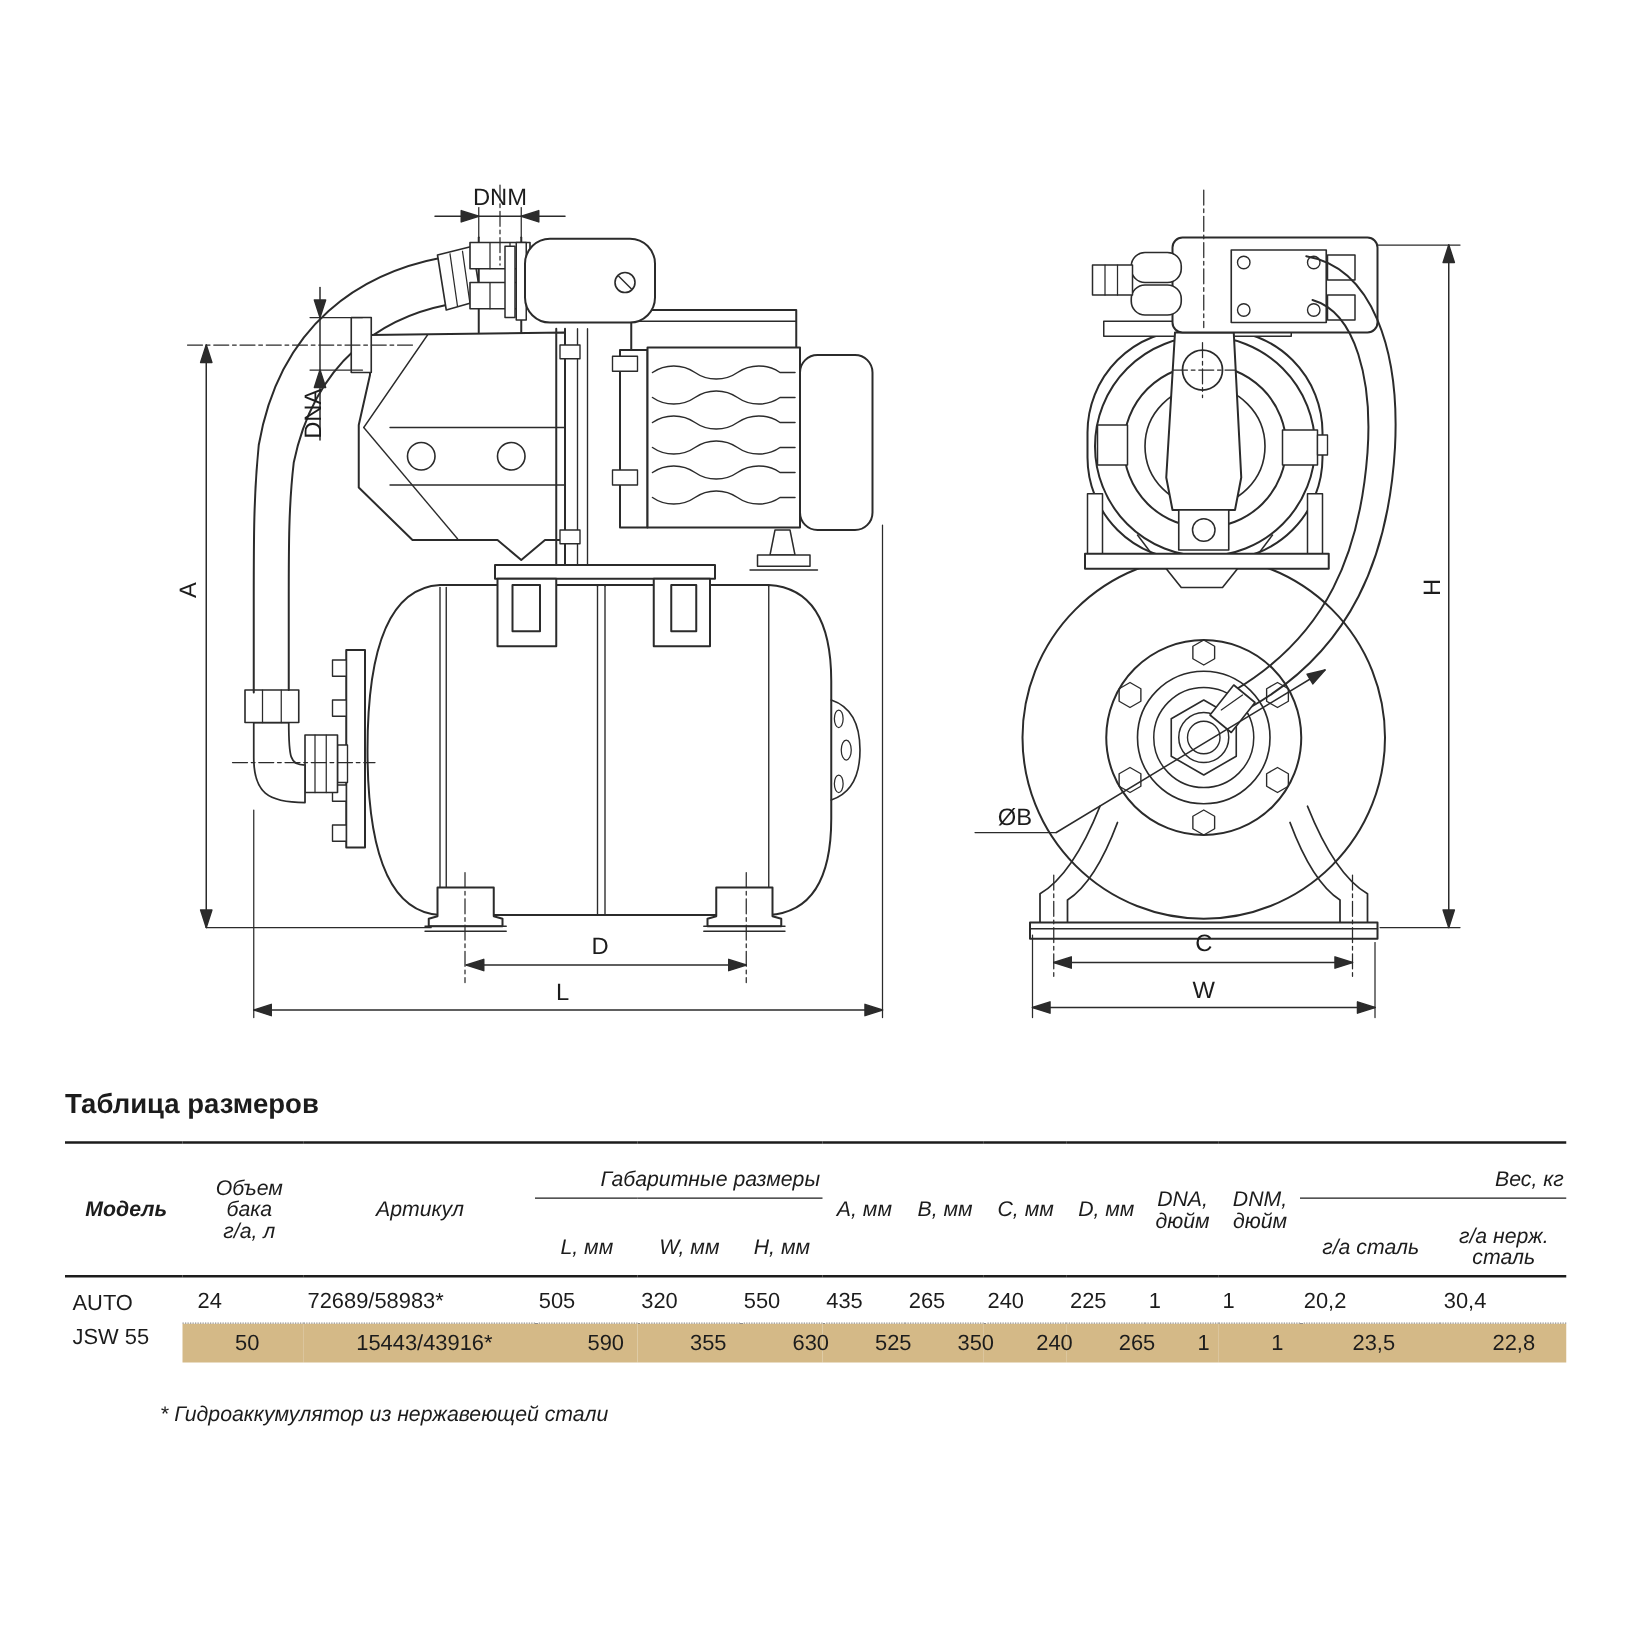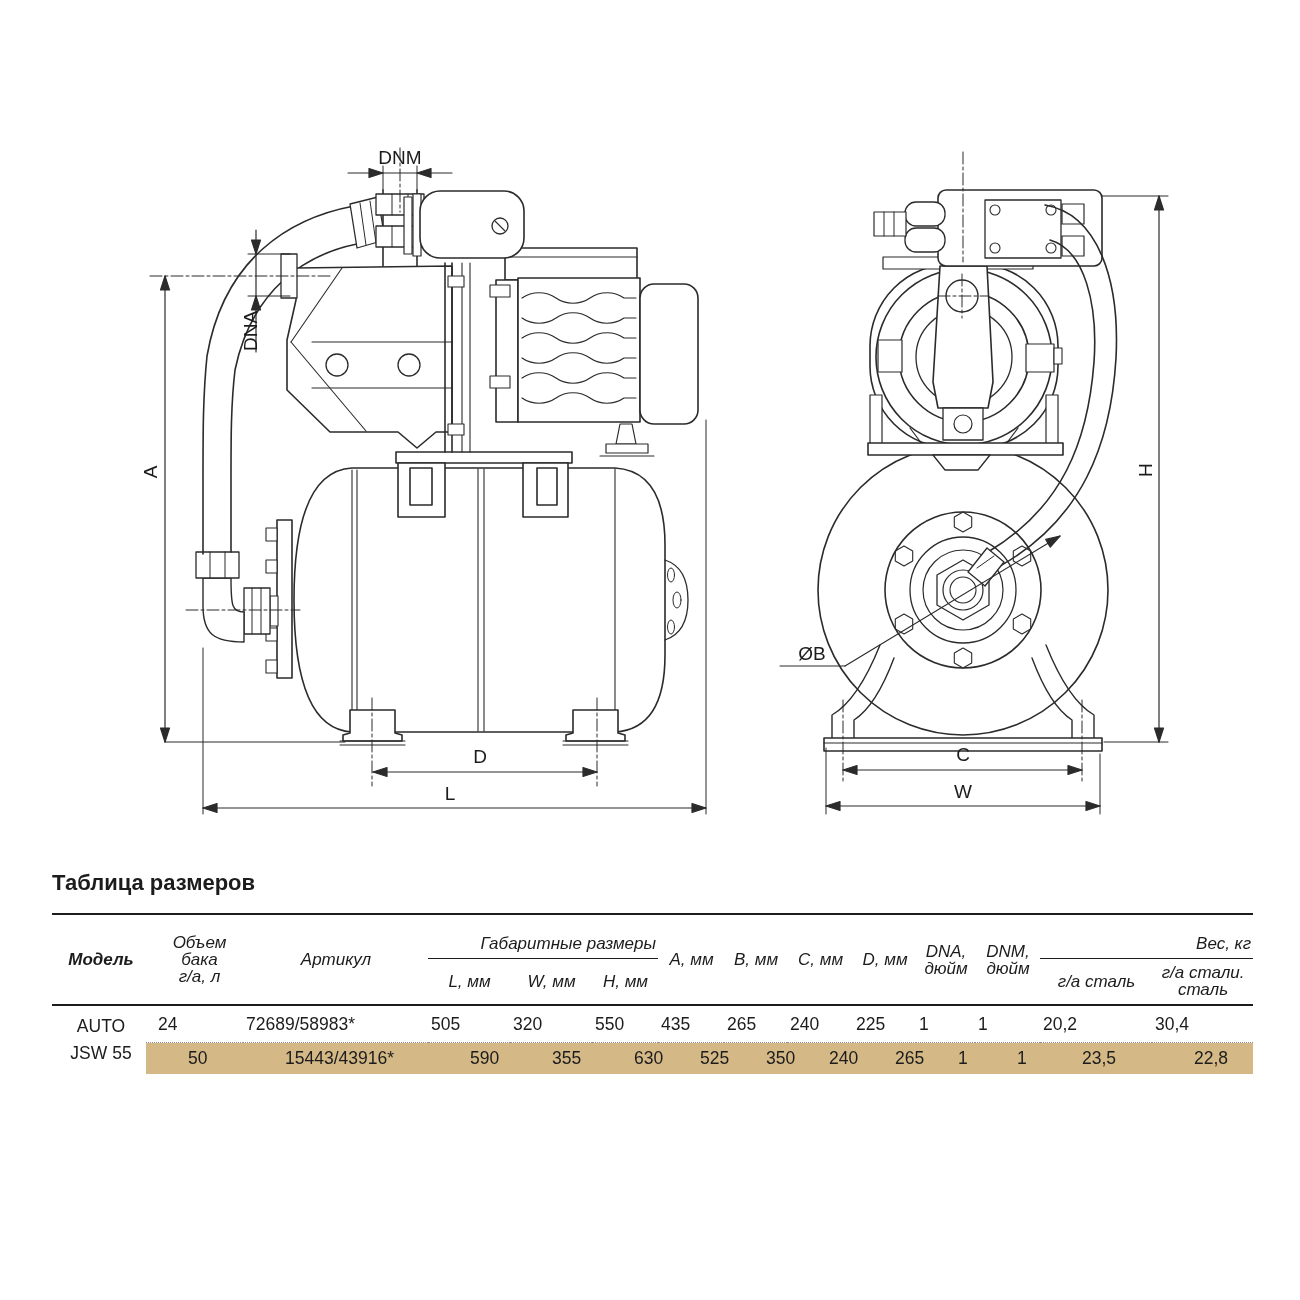--- a/index.html
+++ b/index.html
@@ -17,21 +17,21 @@
   .size-table {
     position:absolute; left:52px; top:913px; width:1201px;
     border-collapse:collapse; table-layout:fixed; color:var(--text);
   }
   .size-table thead { border-top:2.5px solid #1c1c1c; border-bottom:2.2px solid #1c1c1c; }
   .size-table th {
     font-style:italic; font-weight:normal; font-size:17px; text-align:center;
     vertical-align:middle; padding:1px 2px 1px 3px; line-height:17px;
   }
   .size-table th.group { text-align:right; border-bottom:1.6px solid #1c1c1c; height:36px; vertical-align:bottom; padding-bottom:6px; }
-  .size-table tr.subhead th { height:44px; vertical-align:middle; padding-top:0; }
+  .size-table tr.subhead th { height:44px; vertical-align:middle; padding-top:16px; }
   .size-table th .ln { display:block; }
   .size-table td { font-size:17.5px; padding:0 2px 0 3px; vertical-align:middle; }
   .size-table td.pad, .size-table th.pad { padding-left:12px; }
   .size-table tr.row-a td { height:36px; }
   .size-table tr.row-b td { height:31px; background:var(--hl); border-top:1.5px dotted #8f8f8f;padding-left:42px; }
   .size-table td.model-cell { background:#fff !important; border-top:none !important; vertical-align:middle; }
   .size-table td.model-cell .ln { display:block; line-height:27px; }
   .footnote {
     position:absolute; left:128px; top:1122px;
     font-size:17px; font-style:italic; color:var(--text);
@@ -375,28 +375,28 @@
           <span class="ln">дюйм</span>
         </th>
         <th colspan="2" class="group">Вес, кг</th>
       </tr>
       <tr class="subhead">
         <th>L, мм</th>
         <th>W, мм</th>
         <th>H, мм</th>
         <th>г/а сталь</th>
         <th>
-          <span class="ln">г/а стали.</span>
+          <span class="ln">г/а нерж.</span>
           <span class="ln">сталь</span>
         </th>
       </tr>
     </thead>
     <tbody>
       <tr class="row-a">
-        <td rowspan="2" class="model-cell" style="padding-left:6px;text-align:center;">
+        <td rowspan="2" class="model-cell" style="padding-left:6px;">
           <span class="ln">AUTO</span>
           <span class="ln">JSW 55</span>
         </td>
         <td class="pad">24</td>
         <td>72689/58983*</td>
         <td>505</td>
         <td>320</td>
         <td>550</td>
         <td>435</td>
         <td>265</td>
@@ -418,13 +418,14 @@
         <td>240</td>
         <td>265</td>
         <td>1</td>
         <td>1</td>
         <td>23,5</td>
         <td>22,8</td>
       </tr>
     </tbody>
   </table>
 
+  <div class="footnote">* Гидроаккумулятор из нержавеющей стали</div>
 </div>
 
 </body></html>

